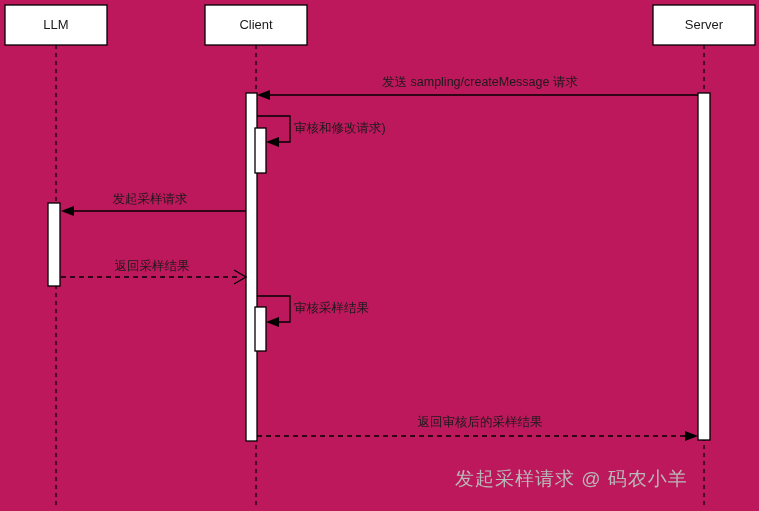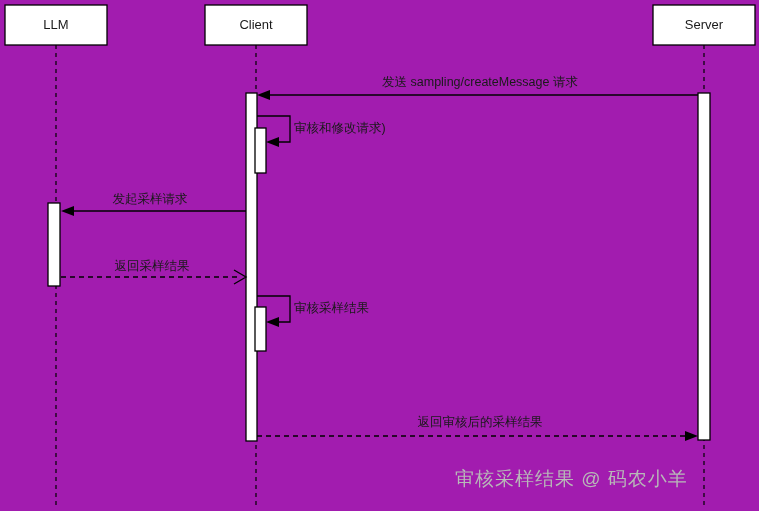--- a/index.html
+++ b/index.html
@@ -8,21 +8,21 @@
     padding: 0;
     background: #ffffff;
   }
   body {
     font-family: "Liberation Sans", "DejaVu Sans", sans-serif;
   }
   #diagram-root {
     position: relative;
     width: 759px;
     height: 511px;
-    background: #a21caf;
+    background: #be185d;
     overflow: hidden;
   }
   svg#seq-svg {
     display: block;
     width: 759px;
     height: 511px;
   }
   .participant-box {
     fill: #ffffff;
     stroke: #000000;
@@ -166,15 +166,15 @@
     </g>
 
     <g>
       <line class="msg-line-dashed" x1="257" y1="436" x2="688" y2="436"></line>
       <polygon class="arrowhead-filled" points="698,436 685,431 685,441"></polygon>
       <text class="msg-label" x="480" y="426">返回审核后的采样结果</text>
     </g>
 
   </svg>
 
-  <div class="watermark">审核采样结果 @ 码农小羊</div>
+  <div class="watermark">发起采样请求 @ 码农小羊</div>
 
 </div>
 
 </body></html>

